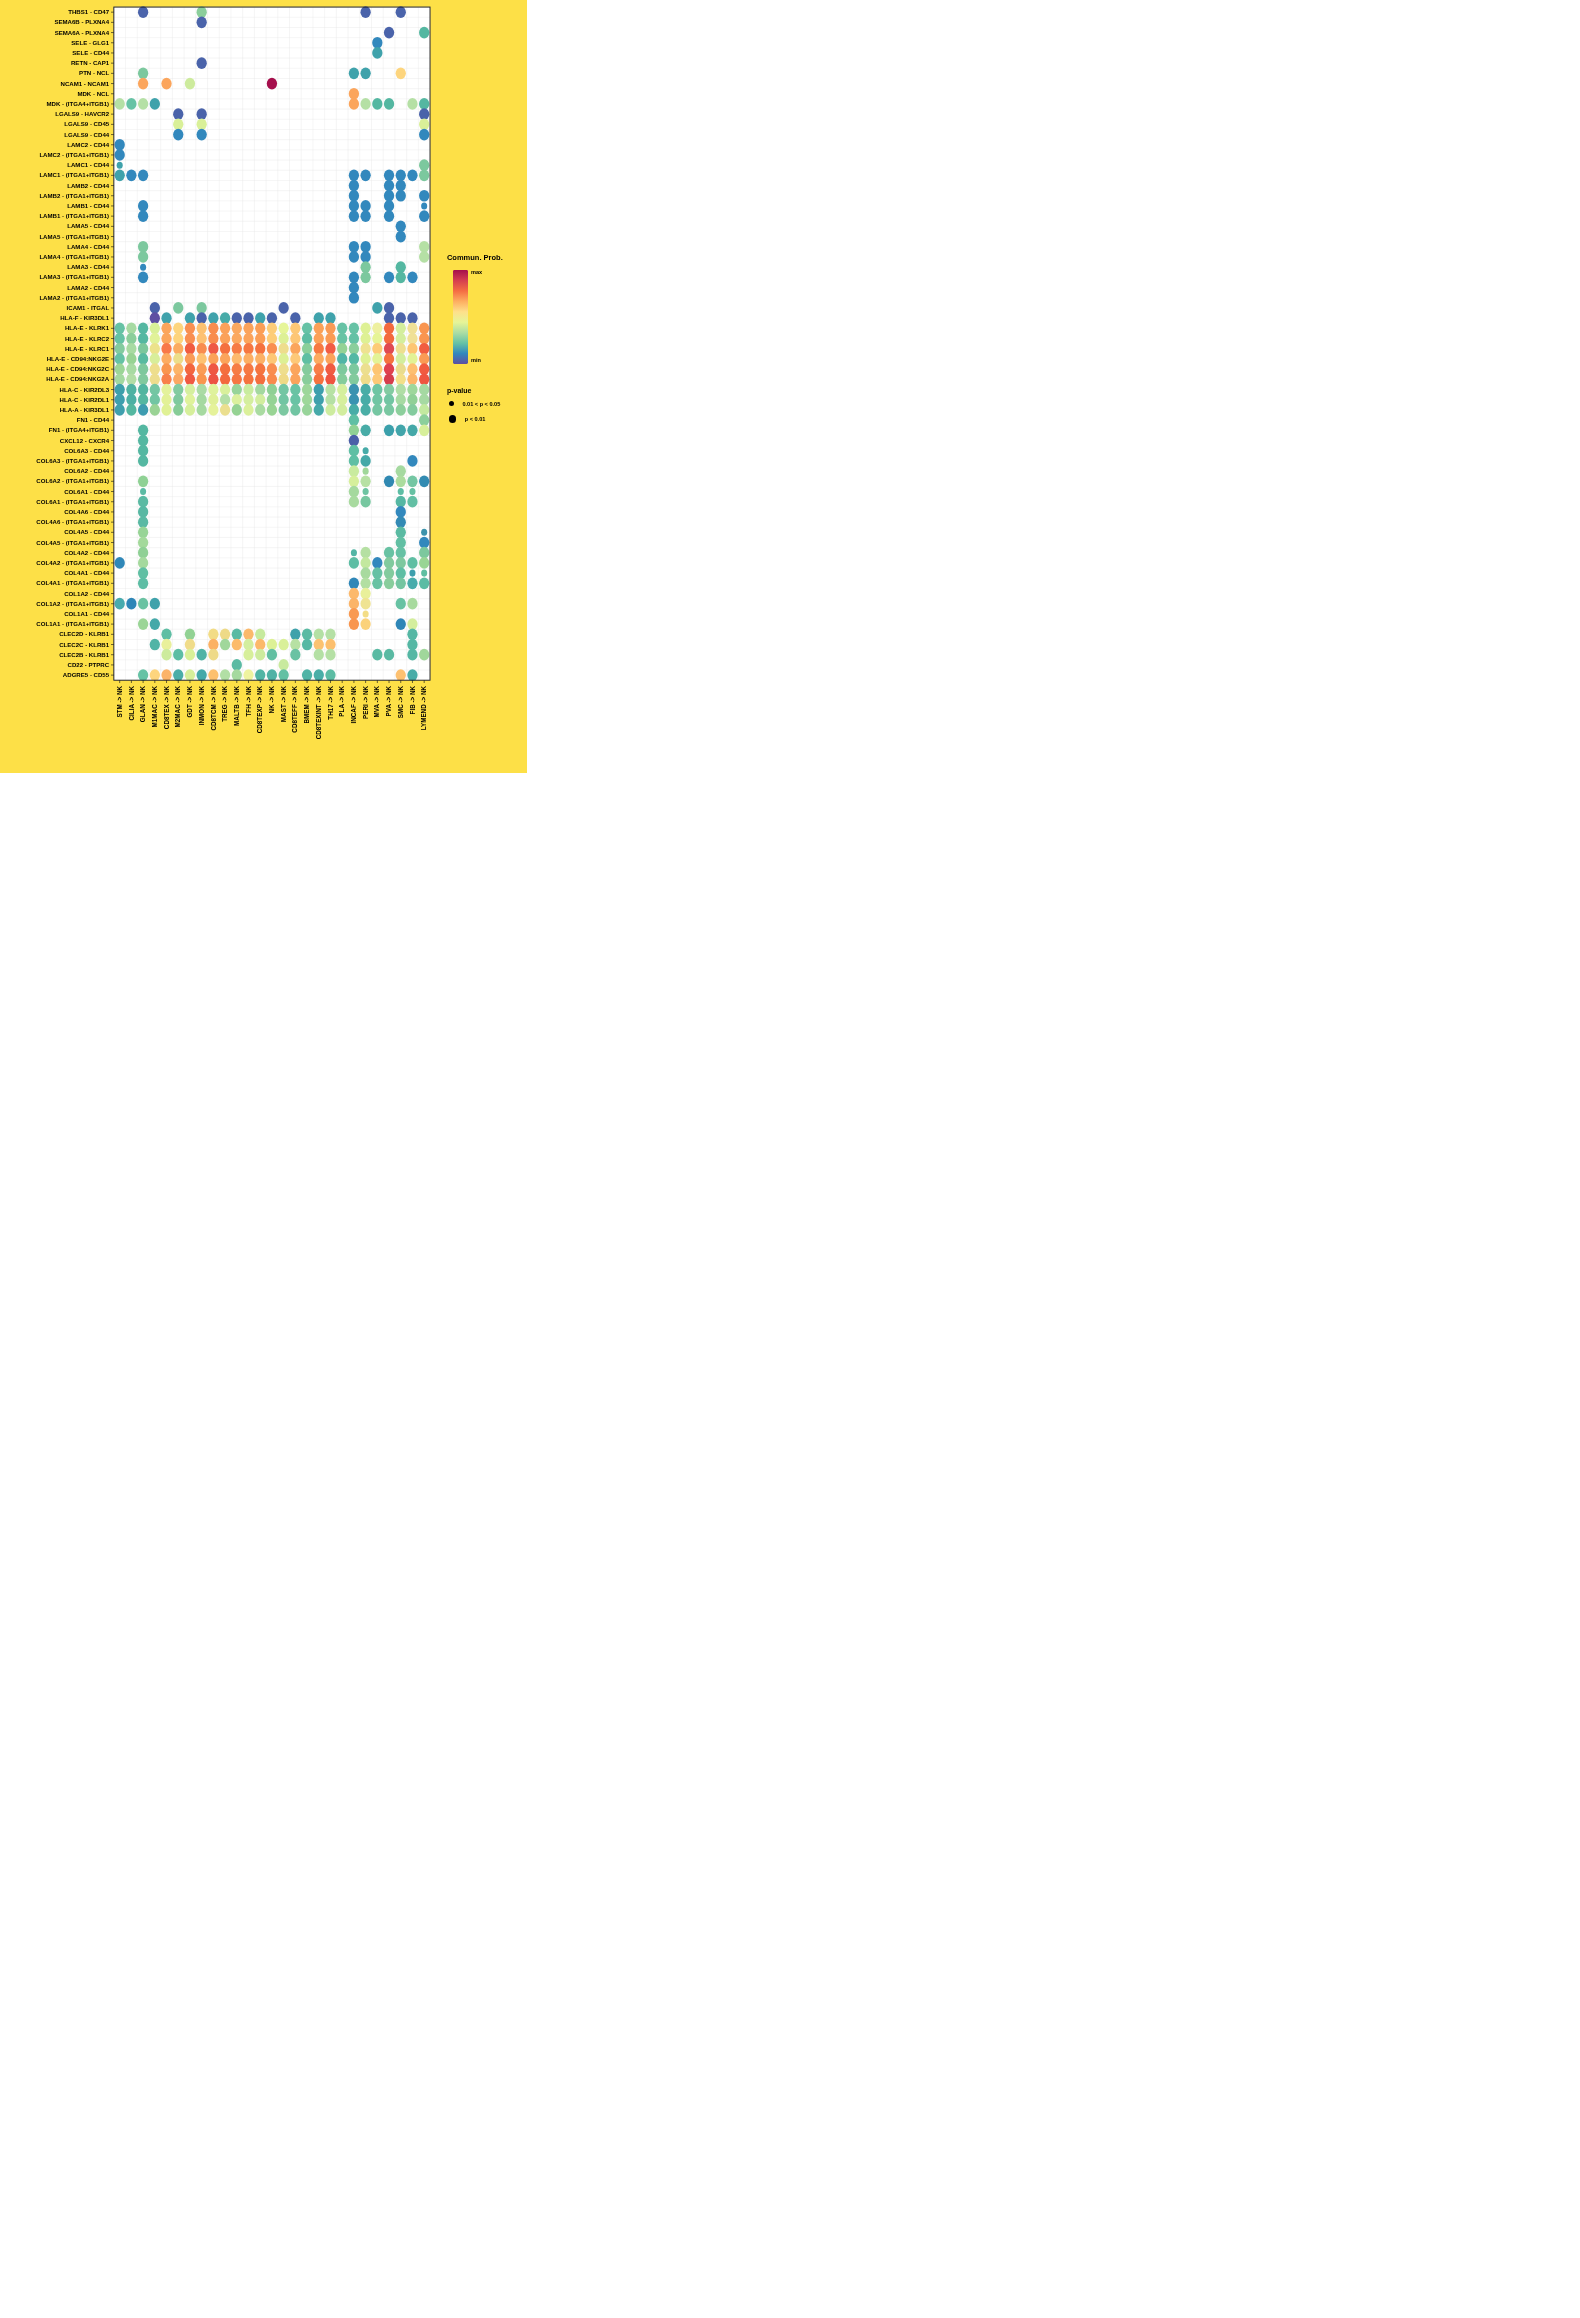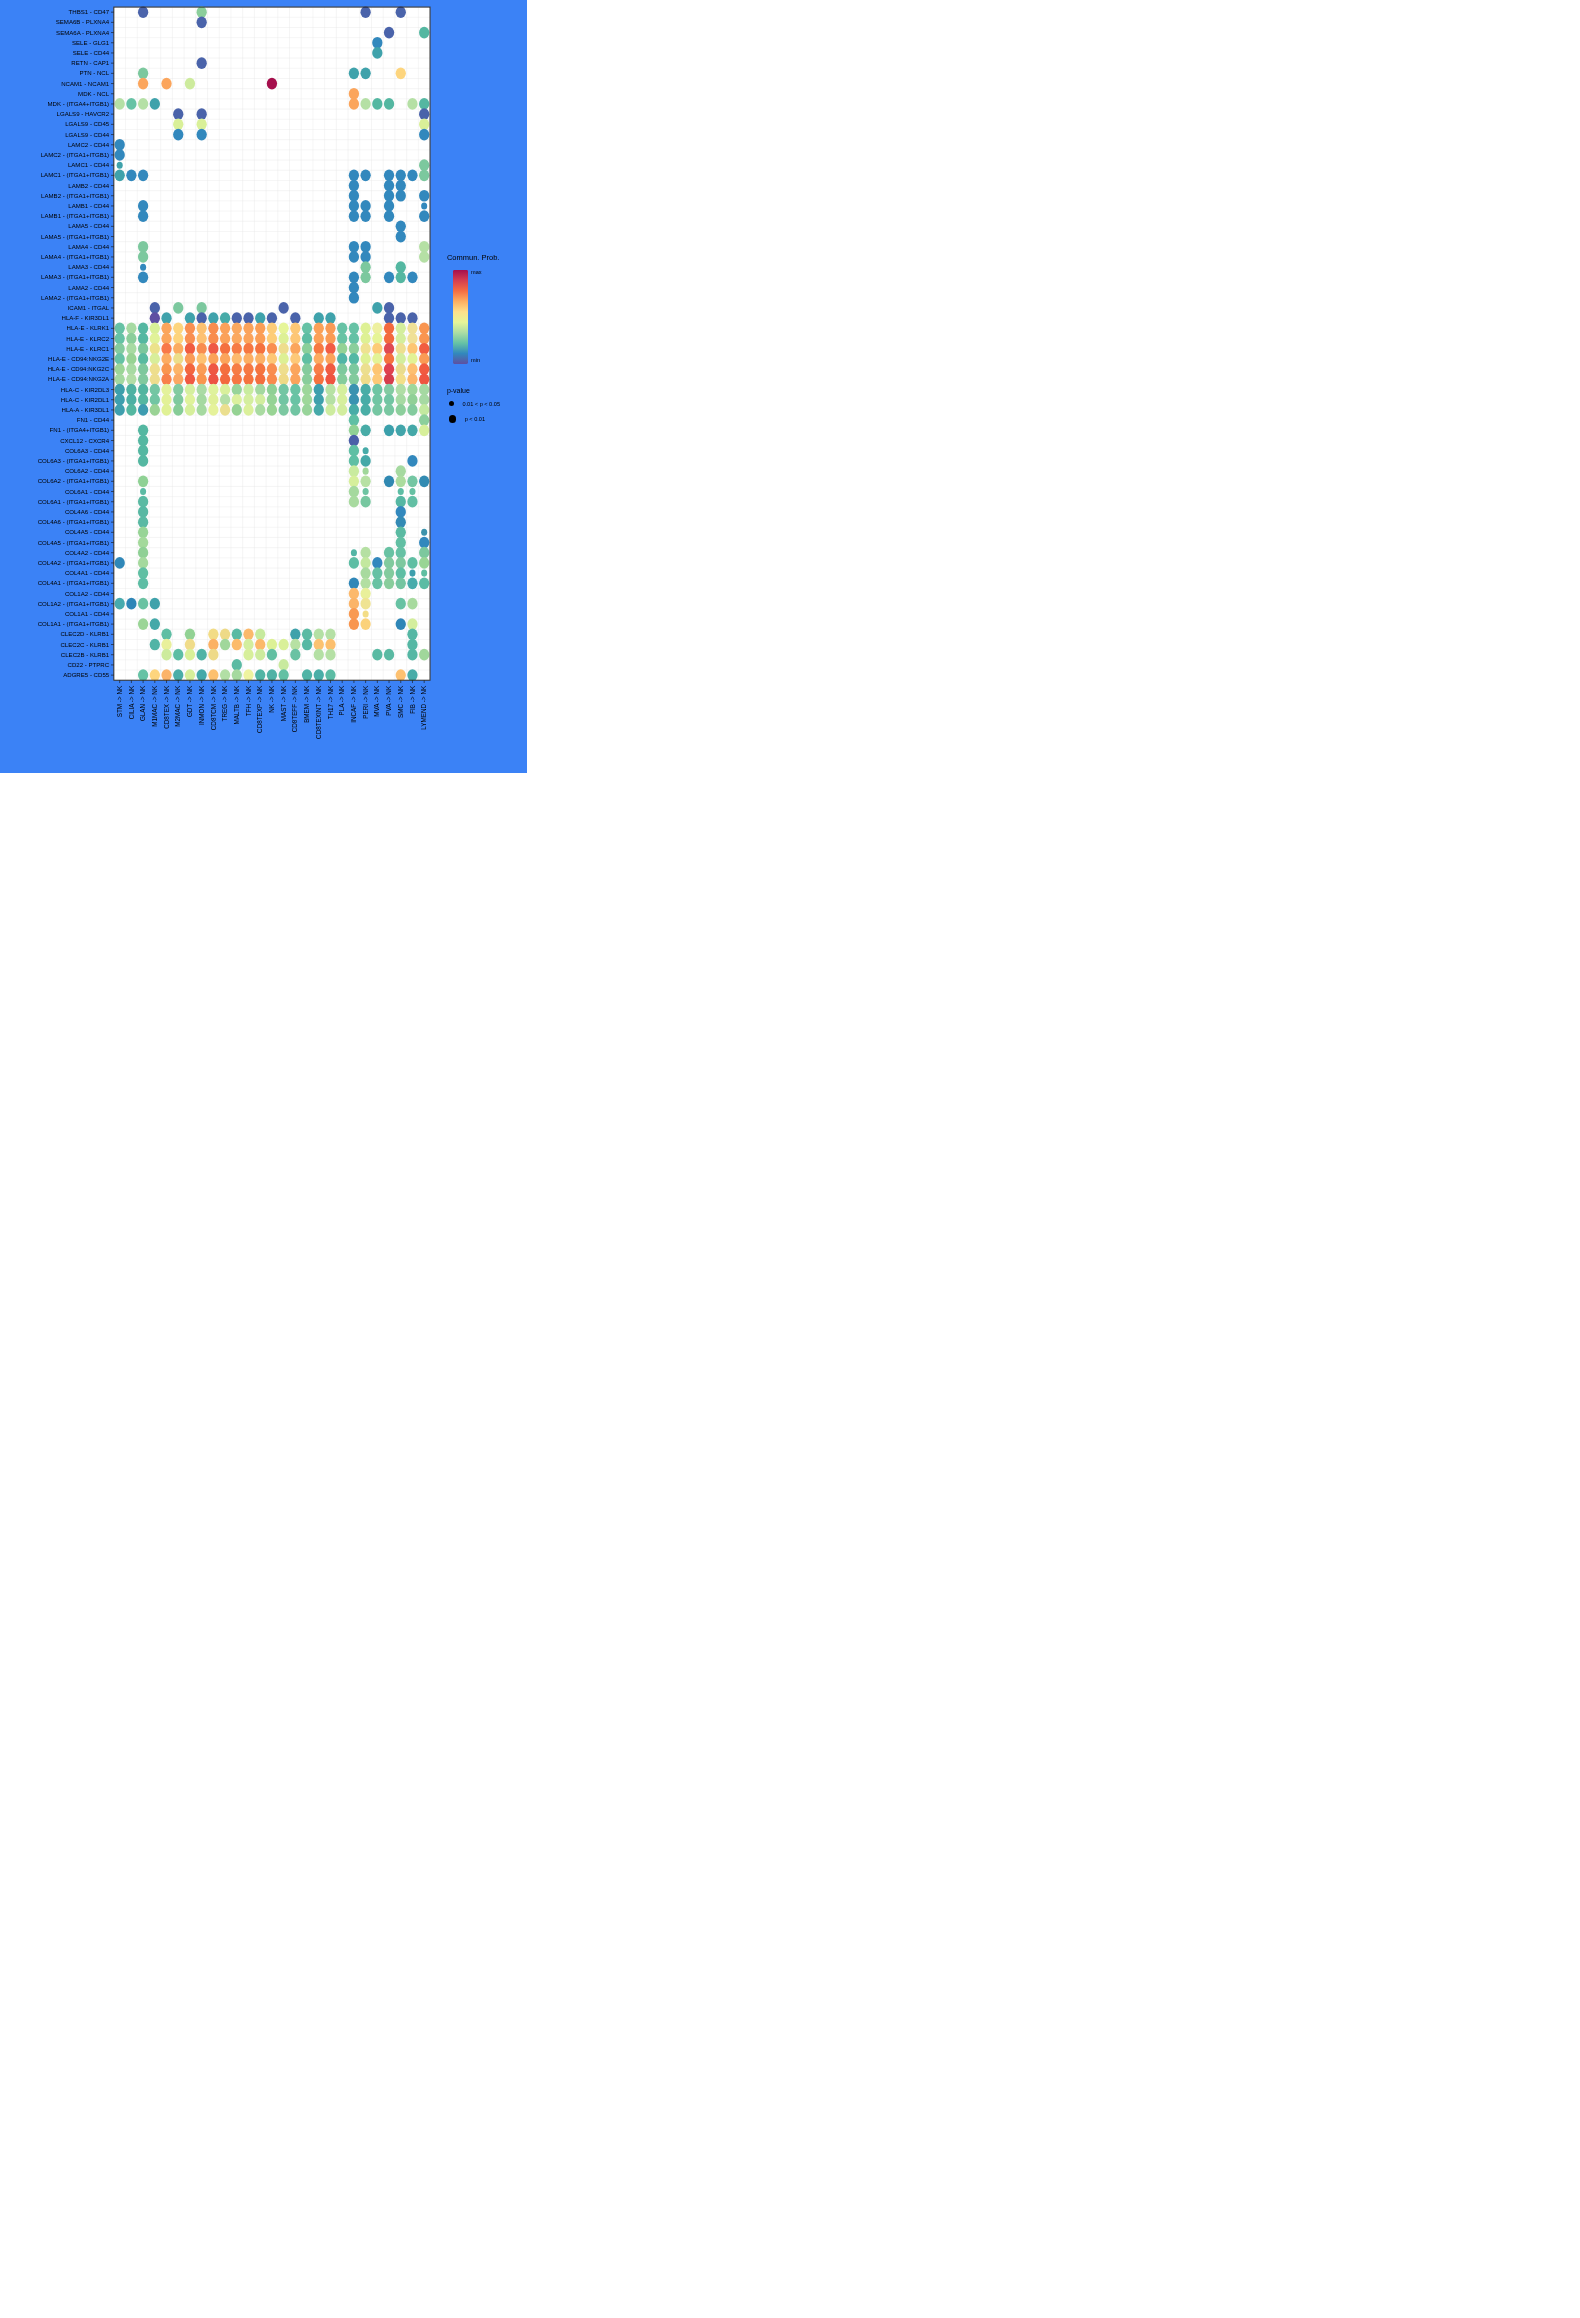--- a/index.html
+++ b/index.html
@@ -1,17 +1,17 @@
 <!DOCTYPE html>
 <html style="font-size:7.5px"><head>
 <meta charset="utf-8">
 <style>
   html,body{margin:0;padding:0;background:#ffffff;}
-  #figure{position:relative;width:527px;height:773px;background:#3b82f6;
-          font-family:"Liberation Sans", sans-serif;}
+  #figure{position:relative;width:527px;height:773px;background:#fde047;
+          font-family:"Liberation Sans", sans-serif;font-weight:bold;}
   #plot-svg{position:absolute;left:0;top:0;}
   .legend{position:absolute;left:446px;top:253px;width:81px;color:#000;}
   .legend-title{font-size:7.5px;margin:0 0 4.7px 0.9px;}
   .colorbar-wrap{position:relative;height:98px;}
   .colorbar{position:absolute;left:6.6px;top:3.7px;width:15.5px;height:94px;border-radius:1.4px;}
   .cb-label{position:absolute;left:25px;font-size:5.6px;}
   .cb-max{top:1.9px;} .cb-min{top:90px;}
   .pvalue-block{margin-top:22.5px;}
   .pv-title{font-size:7px;margin:0 0 6.6px 0.9px;}
   .pv-row{display:flex;align-items:center;margin:0 0 8.4px 2.8px;}

